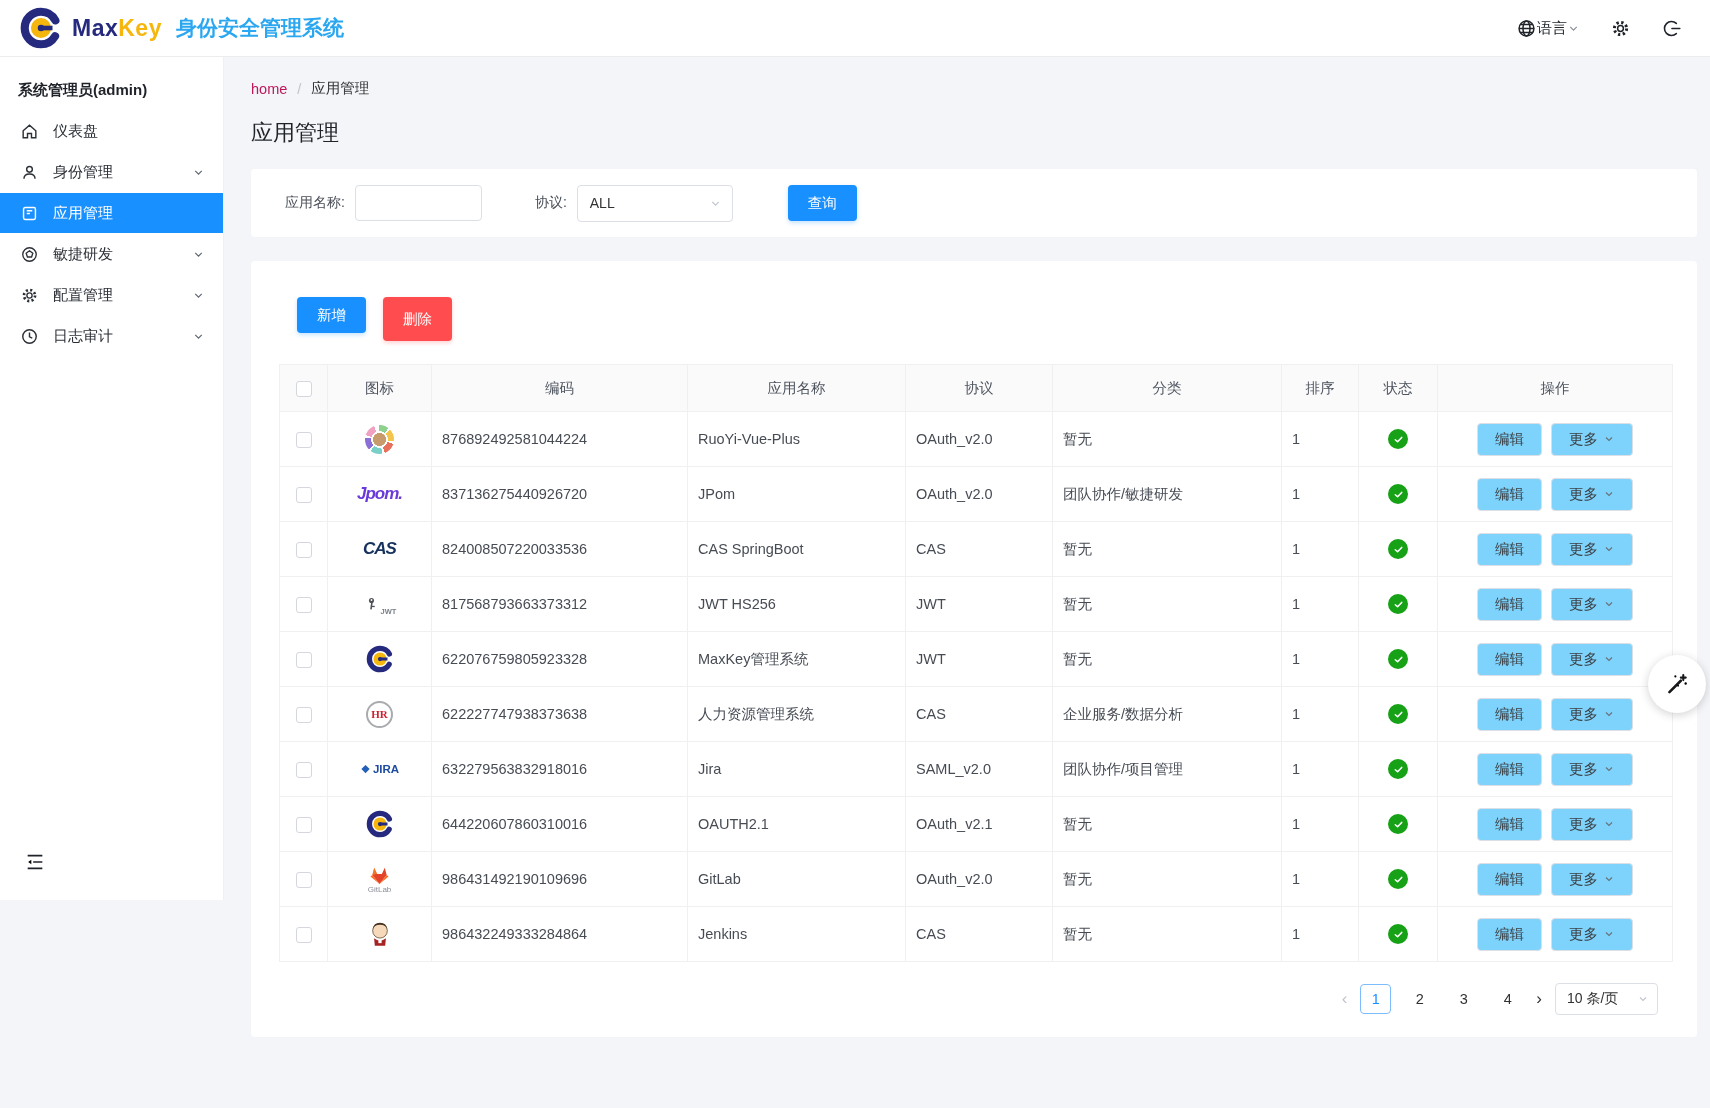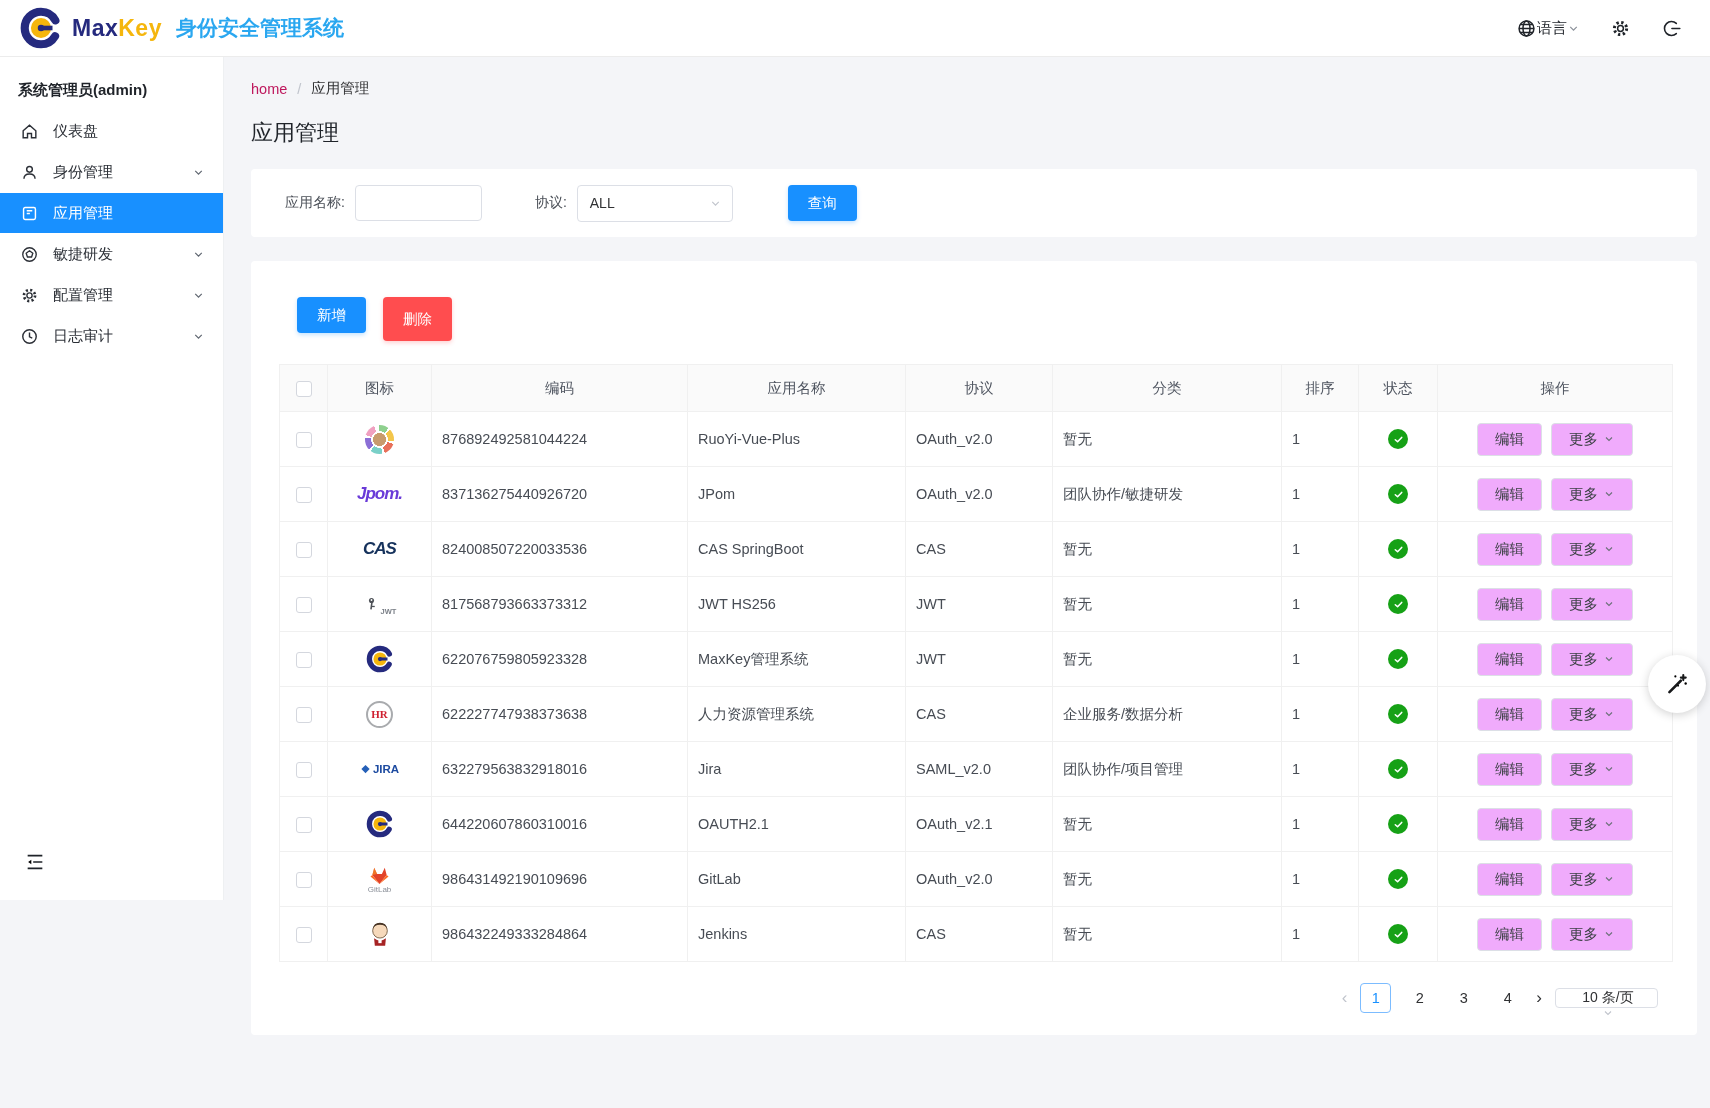--- a/index.html
+++ b/index.html
@@ -69,31 +69,31 @@
   .logo-cas { color:#16325c; font-weight:bold; font-style:italic; font-size:17px; letter-spacing:-1px; }
   .logo-jwt { display:flex; align-items:flex-end; gap:1px; }
   .logo-jwt .jwt-txt { font-size:7.5px; color:#7a7f87; font-weight:bold; }
   .logo-hr { width:27px; height:27px; border-radius:50%; border:2.5px solid #a9abae; display:flex; align-items:center; justify-content:center; font-family:"Liberation Serif","DejaVu Serif",serif; font-weight:bold; font-size:11px; color:#cf2030; }
   .logo-jira { display:flex; align-items:center; gap:2px; color:#1d4ba0; font-weight:bold; font-size:11.5px; }
   .logo-gitlab { display:flex; flex-direction:column; align-items:center; }
   .logo-gitlab .gl-txt { font-size:8px; color:#8a8f98; margin-top:-1px; }
   .status-dot { width:20px; height:20px; border-radius:50%; background:var(--success); display:inline-flex; align-items:center; justify-content:center; }
   .status-dot svg { width:11px; height:11px; stroke:#fff; }
   .op-wrap { display:flex; justify-content:center; gap:9px; }
-  .btn-plain { background:#f0abfc; border:1px solid #dcdfe6; border-radius:4px; height:33px; padding:0 17px; color:#3c4045; font-size:14.5px; display:flex; align-items:center; gap:5px; cursor:pointer; font-family:inherit; }
+  .btn-plain { background:#7dd3fc; border:1px solid #dcdfe6; border-radius:4px; height:33px; padding:0 17px; color:#3c4045; font-size:14.5px; display:flex; align-items:center; gap:5px; cursor:pointer; font-family:inherit; }
   .btn-plain .m-chev svg { width:12px; height:12px; stroke:#6b7178; }
 
   
   .pagination { display:flex; justify-content:flex-end; align-items:center; gap:13px; margin-top:21px; margin-right:14px; }
   .pg-arrow { font-size:17px; cursor:pointer; background:none; border:none; font-family:inherit; }
   .pg-prev { color:#c0c4cc; }
   .pg-next { color:#303133; }
   .pg-num { min-width:31px; height:30px; display:flex; align-items:center; justify-content:center; cursor:pointer; border-radius:4px; border:1px solid transparent; color:#303133; background:none; font-size:14.5px; font-family:inherit; }
   .pg-num.active { border-color:#7cbcff; color:var(--primary); }
-  .pg-size { height:20px; min-width:103px; border:1px solid #dcdfe6; border-radius:4px; display:flex; align-items:center; justify-content:space-between; padding:0 8px 0 11px; color:#303133; cursor:pointer; background:#fff;flex-direction:column; }
+  .pg-size { height:32px; min-width:103px; border:1px solid #dcdfe6; border-radius:4px; display:flex; align-items:center; justify-content:space-between; padding:0 8px 0 11px; color:#303133; cursor:pointer; background:#fff; }
   .pg-size svg { width:12px; height:12px; stroke:#c0c4cc; }
 
   
   .fab { position:absolute; right:4px; top:655px; width:58px; height:58px; border-radius:50%; background:#fff; border:none; box-shadow:0 2px 10px rgba(0,0,0,.18); display:flex; align-items:center; justify-content:center; cursor:pointer; z-index:9; }
   .fab svg { width:26px; height:26px; stroke:#17181a; }
 </style>
 </head>
 <body>
 
 <header class="app-header">

